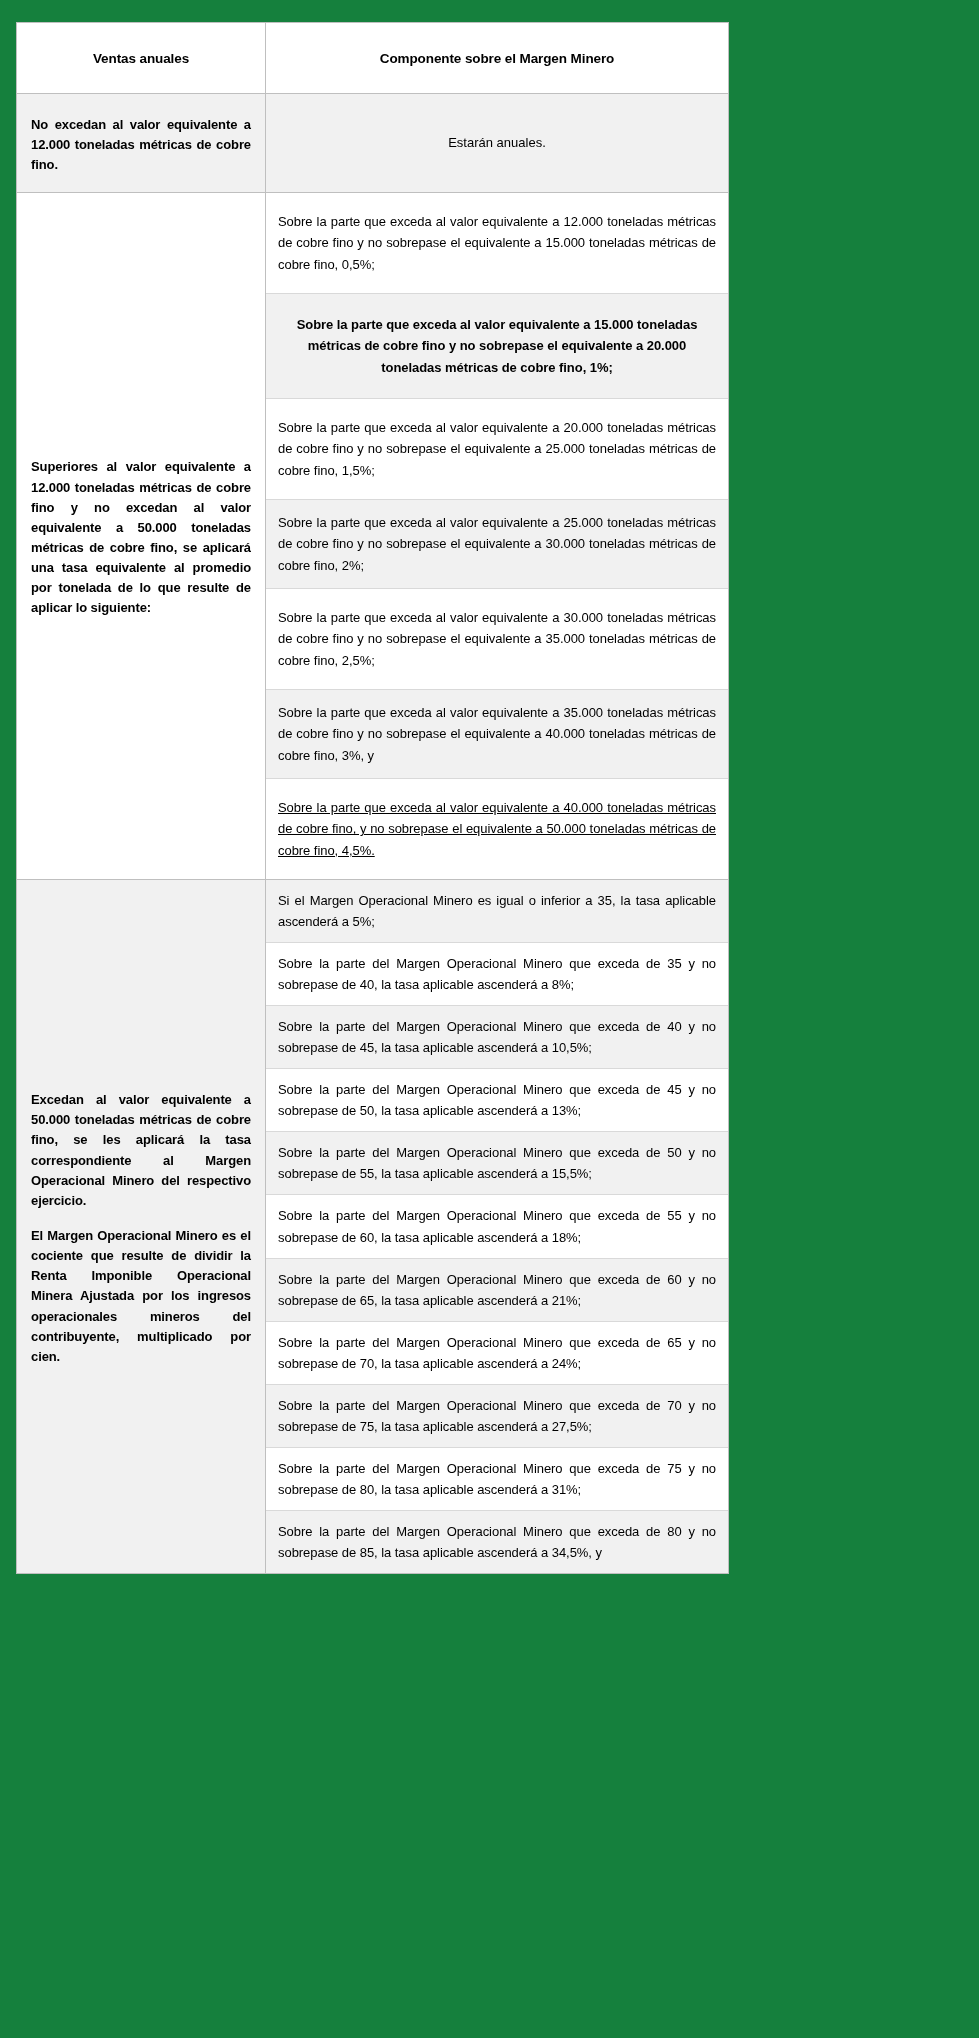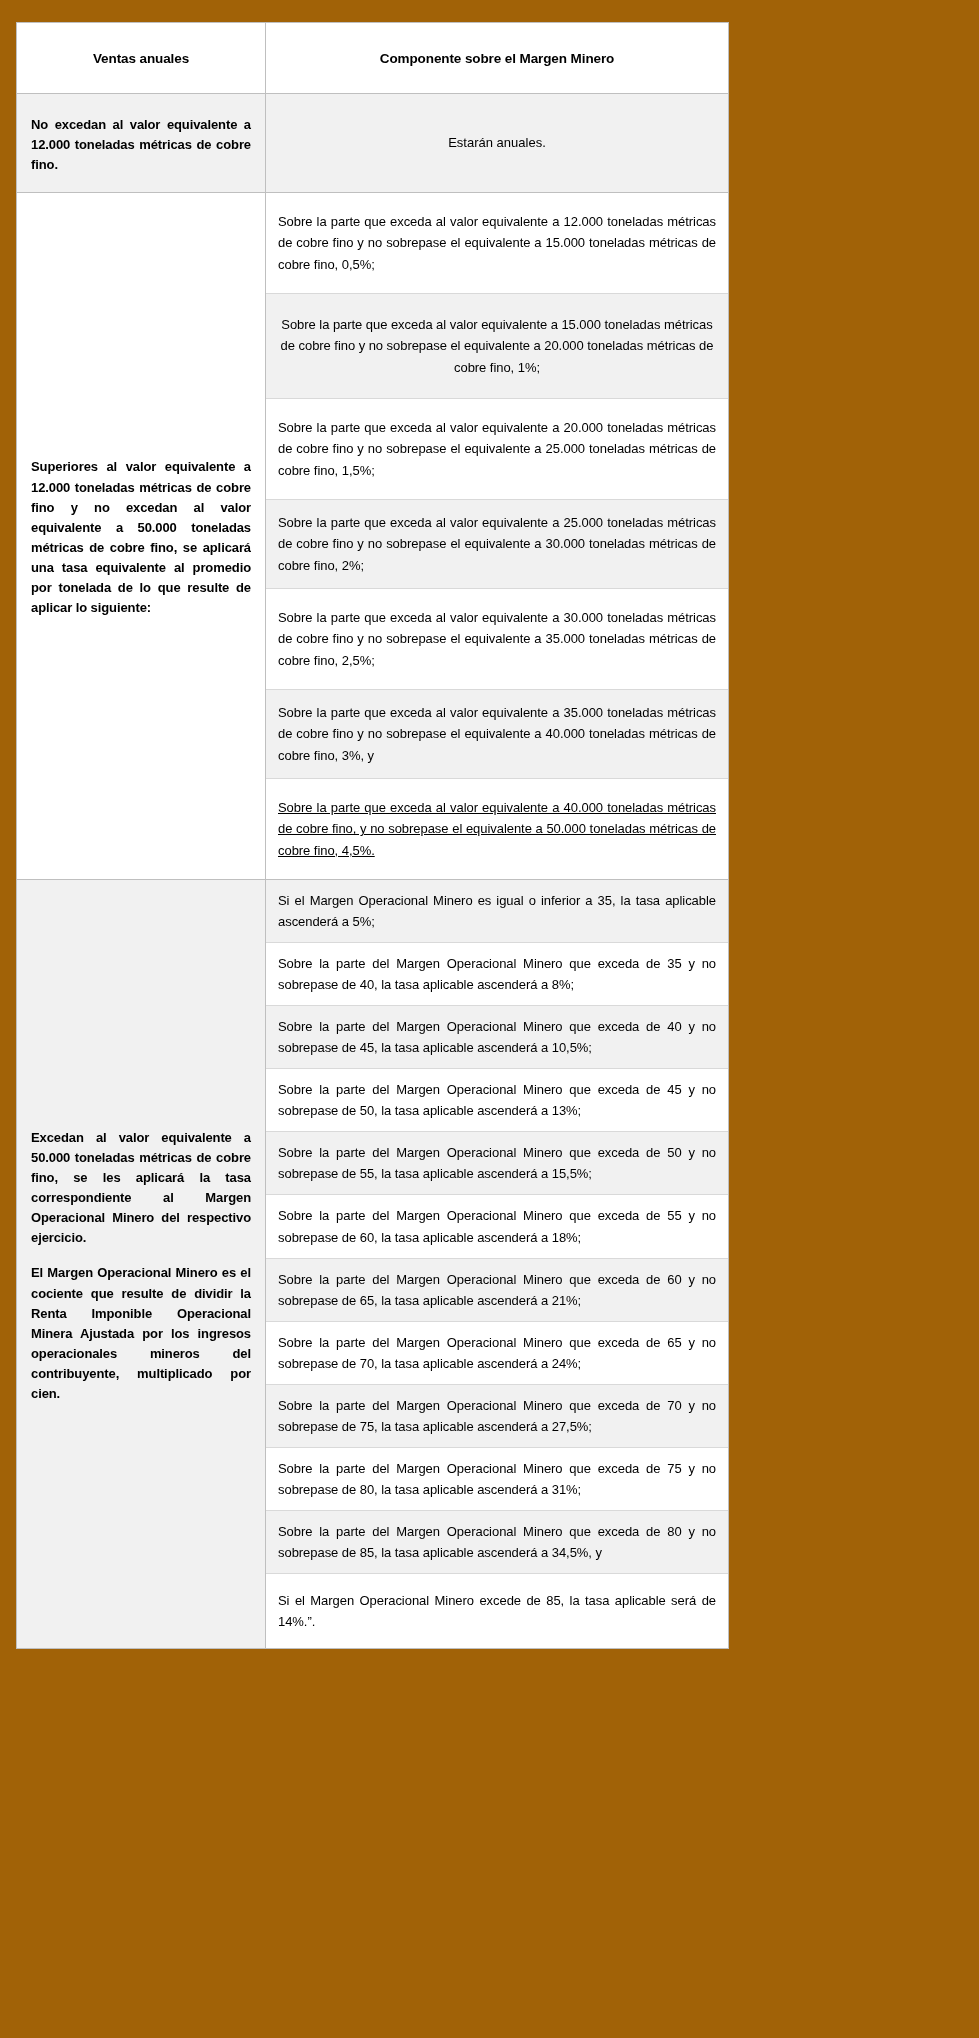--- a/index.html
+++ b/index.html
@@ -12,21 +12,21 @@
     height: 2038px;
     font-family: "Liberation Sans", sans-serif;
     color: #000000;
     -webkit-font-smoothing: antialiased;
   }
 
   .page {
     position: relative;
     width: 979px;
     height: 2038px;
-    background: #a16207;
+    background: #15803d;
     overflow: hidden;
   }
 
   .tbl-wrap {
     position: absolute;
     left: 16px;
     top: 22px;
     width: 712px;
   }
 
@@ -110,21 +110,21 @@
   }
   .rule-inner.ctr p { text-align: center; }
 
   
   .bg-gray { background: #f1f1f1; }
   .bg-white { background: #ffffff; }
 
   
   .h-exempt   { height: 98px; }
   .r-h1 { height: 100px; }
-  .r-h2 { height: 104px; }
+  .r-h2 { height: 104px; font-weight: bold; }
   .r-h3 { height: 100px; }
   .r-h4 { height: 88px; }
   .r-h5 { height: 100px; }
   .r-h6 { height: 88px; }
   .r-h7 { height: 100px; text-decoration: underline; }
 
   .m-h  { height: 59px; }
   .m-h-last { height: 74px; }
 
   .exempt-inner { padding: 10px 12px; }
@@ -313,27 +313,20 @@
                 </div>
               </td>
             </tr>
             <tr>
               <td class="bg-gray m-h">
                 <div class="rule-inner">
                   <p>Sobre la parte del Margen Operacional Minero que exceda de 80 y no sobrepase de 85, la tasa aplicable ascenderá a 34,5%, y</p>
                 </div>
               </td>
             </tr>
-            <tr>
-              <td class="bg-white m-h-last">
-                <div class="rule-inner">
-                  <p>Si el Margen Operacional Minero excede de 85, la tasa aplicable será de 14%.”.</p>
-                </div>
-              </td>
-            </tr>
           </tbody>
               </table>
         </td>
       </tr>
 
     </tbody>
       </table>
   </div>
 </div>
 

